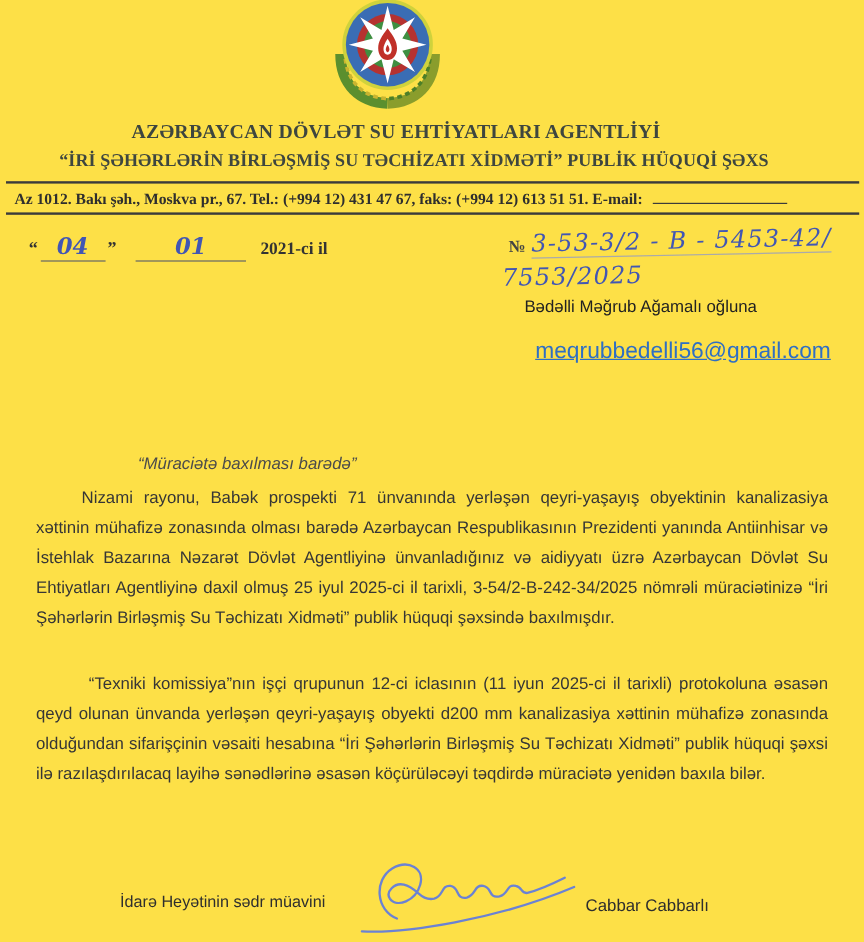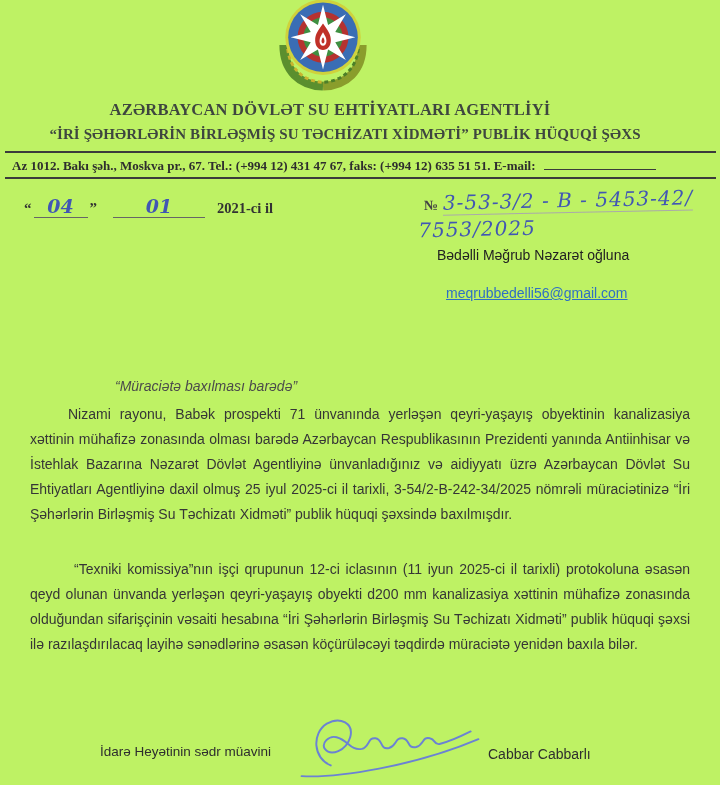--- a/index.html
+++ b/index.html
@@ -1,17 +1,17 @@
 <!DOCTYPE html>
 <html><head>
 <meta charset="utf-8">
 <style>
   html,body{margin:0;padding:0;background:#fff;}
   .page{
-    position:relative;width:720px;height:785px;background:#bef264;
+    position:relative;width:720px;height:785px;background:#fde047;
     font-family:"Liberation Sans",sans-serif;overflow:hidden;
   }
   
   .emblem{position:absolute;left:274px;top:-2px;width:98px;height:98px;}
   .emblem svg{width:100%;height:100%;}
   
   .org1{position:absolute;top:100px;left:0;width:660px;text-align:center;
     font-family:"Liberation Serif",serif;font-weight:700;font-size:16.5px;
     color:#3e463f;letter-spacing:.2px;}
   .org2{position:absolute;top:126px;left:15px;width:660px;text-align:center;
@@ -35,21 +35,21 @@
   .date-year{margin-left:12px;font-size:14.5px;}
   .number-block{position:absolute;left:424px;top:188px;width:292px;
     transform:rotate(-1.2deg);line-height:25px;}
   .no-label{font-family:"Liberation Serif",serif;font-weight:700;font-size:14px;
     color:#444;margin-right:5px;}
   .num1{font-size:20px;letter-spacing:1px;border-bottom:1px solid #aaa;}
   .num2{display:block;font-size:20px;letter-spacing:1px;margin-left:-6px;}
   
   .recipient{position:absolute;left:437px;top:247px;font-size:14px;color:#222;}
   .emails{position:absolute;left:446px;top:283px;display:flex;flex-direction:column;}
-  .email{font-size:14px;line-height:20px;color:#2f6fc4;
+  .email{font-size:19px;line-height:20px;color:#2f6fc4;
     text-decoration:underline;cursor:pointer;}
   
   .subject{position:absolute;left:115px;top:378px;font-style:italic;
     font-size:14px;color:#4b4b4b;}
   .body-text{position:absolute;left:30px;width:660px;margin:0;
     font-size:14px;line-height:25px;color:#363636;
     text-align:justify;text-align-last:left;}
   .p1{top:402px;text-indent:38px;}
   .p2{top:557px;text-indent:44px;}
   
@@ -81,33 +81,33 @@
       <path fill="#c03028" d="M50,26 C45,33 42,37 42,43 C42,49 45.5,53 50,53 C54.5,53 58,49 58,43 C58,37 55,33 50,26 Z"></path>
       <path fill="#ffffff" d="M50,35 C47.8,38.5 46.5,40.8 46.5,43.8 C46.5,46.8 48,48.6 50,48.6 C52,48.6 53.5,46.8 53.5,43.8 C53.5,40.8 52.2,38.5 50,35 Z"></path>
       <path fill="#c03028" d="M50,40 C49,41.6 48.5,42.7 48.5,44 C48.5,45.5 49.2,46.4 50,46.4 C50.8,46.4 51.5,45.5 51.5,44 C51.5,42.7 51,41.6 50,40 Z"></path>
     </svg>
   </div>
 
   <div class="org1">AZƏRBAYCAN DÖVLƏT SU EHTİYATLARI AGENTLİYİ</div>
   <div class="org2">“İRİ ŞƏHƏRLƏRİN BİRLƏŞMİŞ SU TƏCHİZATI XİDMƏTİ” PUBLİK HÜQUQİ ŞƏXS</div>
 
   <div class="rule rule-top"></div>
-  <div class="address"><span>Az 1012. Bakı şəh., Moskva pr., 67. Tel.: (+994 12) 431 47 67, faks: (+994 12) 635 51 51. E-mail:</span><span class="email-blank"></span></div>
+  <div class="address"><span>Az 1012. Bakı şəh., Moskva pr., 67. Tel.: (+994 12) 431 47 67, faks: (+994 12) 613 51 51. E-mail:</span><span class="email-blank"></span></div>
   <div class="rule rule-bottom"></div>
 
   <div class="date-line">
     <span>“</span><span class="hw date-day">04</span><span>”</span><span class="hw date-month">01</span><span class="date-year">2021-ci il</span>
   </div>
 
   <div class="number-block">
     <span class="no-label">№</span><span class="hw num1">3-53-3/2 - B - 5453-42/</span>
     <span class="hw num2">7553/2025</span>
   </div>
 
-  <div class="recipient">Bədəlli Məğrub Nəzarət oğluna</div>
+  <div class="recipient">Bədəlli Məğrub Ağamalı oğluna</div>
   <div class="emails">
     <a class="email">meqrubbedelli56@gmail.com</a>
   </div>
 
   <div class="subject">“Müraciətə baxılması barədə”</div>
 
   <p class="body-text p1">Nizami rayonu, Babək prospekti 71 ünvanında yerləşən qeyri-yaşayış obyektinin kanalizasiya xəttinin mühafizə zonasında olması barədə Azərbaycan Respublikasının Prezidenti yanında Antiinhisar və İstehlak Bazarına Nəzarət Dövlət Agentliyinə ünvanladığınız və aidiyyatı üzrə Azərbaycan Dövlət Su Ehtiyatları Agentliyinə daxil olmuş 25 iyul 2025-ci il tarixli, 3-54/2-B-242-34/2025 nömrəli müraciətinizə “İri Şəhərlərin Birləşmiş Su Təchizatı Xidməti” publik hüquqi şəxsində baxılmışdır.</p>
   <p class="body-text p2">“Texniki komissiya”nın işçi qrupunun 12-ci iclasının (11 iyun 2025-ci il tarixli) protokoluna əsasən qeyd olunan ünvanda yerləşən qeyri-yaşayış obyekti d200 mm kanalizasiya xəttinin mühafizə zonasında olduğundan sifarişçinin vəsaiti hesabına “İri Şəhərlərin Birləşmiş Su Təchizatı Xidməti” publik hüquqi şəxsi ilə razılaşdırılacaq layihə sənədlərinə əsasən köçürüləcəyi təqdirdə müraciətə yenidən baxıla bilər.</p>
 
   <span class="sig-title">İdarə Heyətinin sədr müavini</span>

